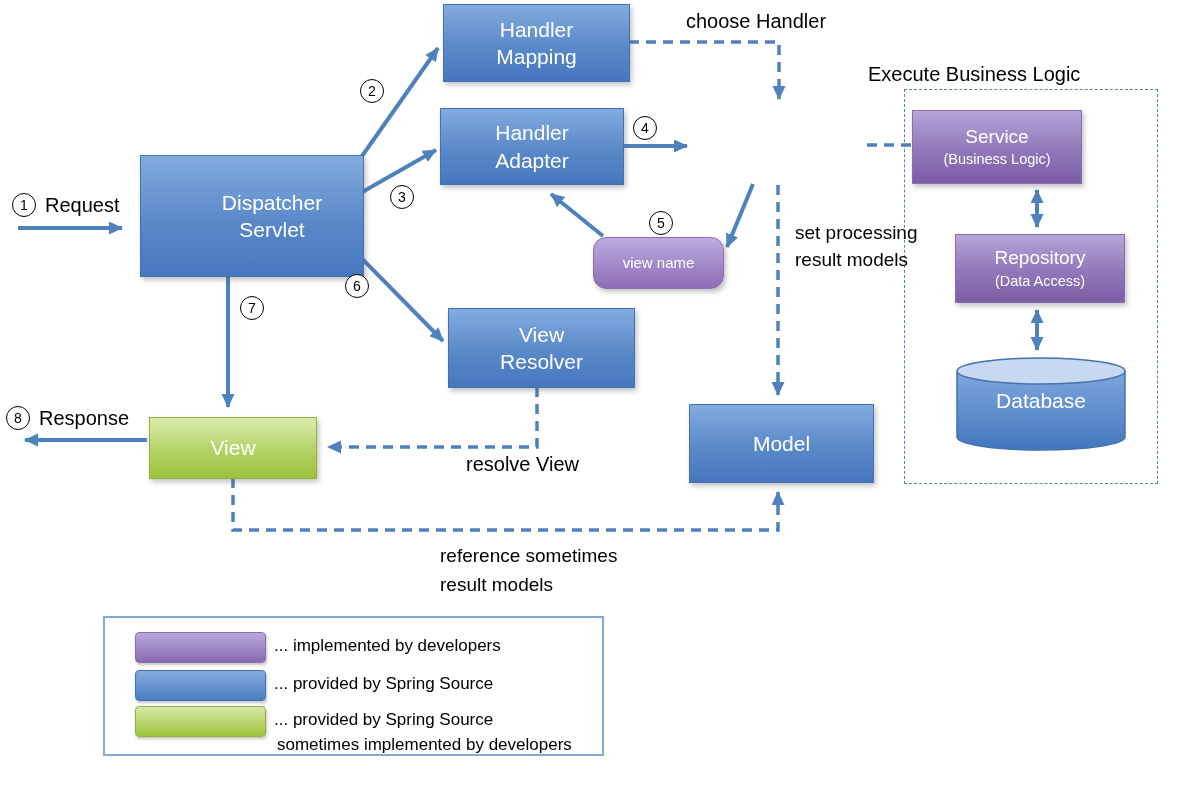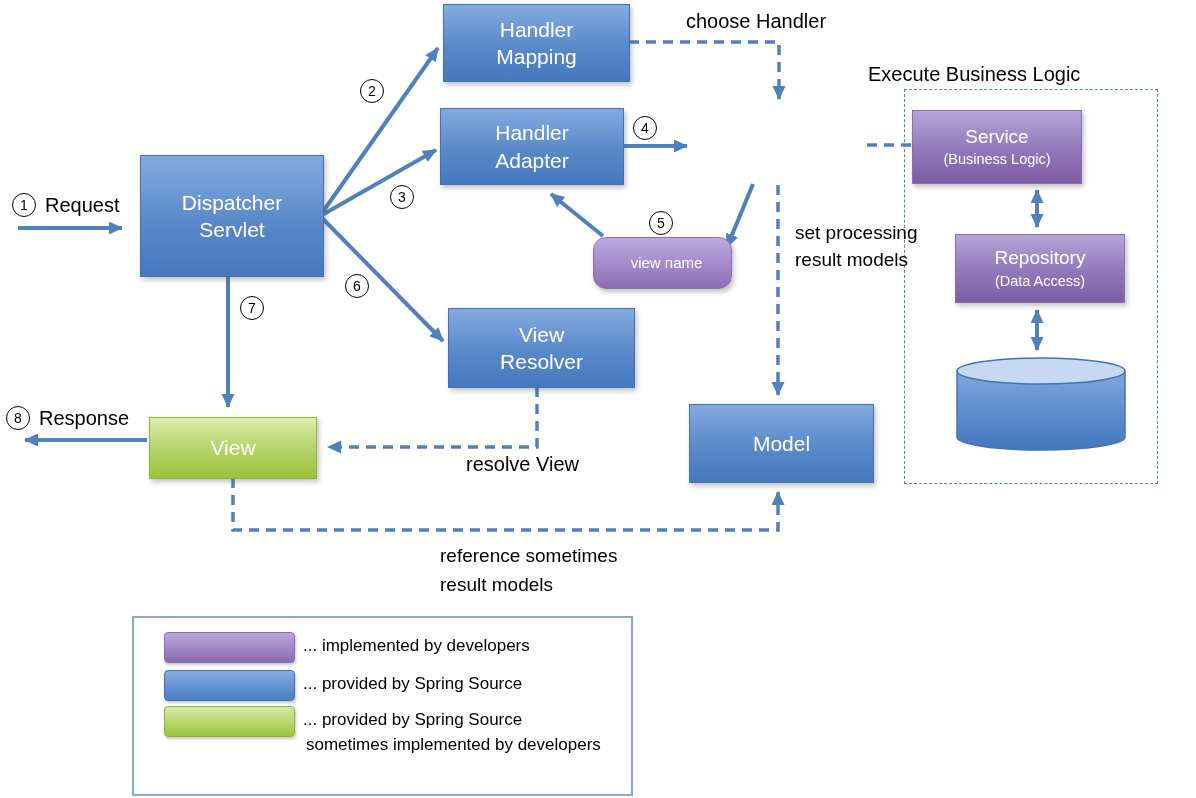--- a/index.html
+++ b/index.html
@@ -58,22 +58,22 @@
     box-sizing:border-box;width:24px;height:24px;border:1.7px solid #000;border-radius:50%;
     display:flex;align-items:center;justify-content:center;
     font-size:14px;line-height:1;background:#fff;flex:none;
   }
   .circ.abs{position:absolute;}
   .steplabel{
     position:absolute;display:flex;align-items:center;gap:9px;font-size:20px;color:#000;
   }
 
   .legend{
-    position:absolute;left:103px;top:616px;width:501px;height:180px;
-    border:2px solid var(--legend_border,#84a9d4);background:#fff;box-sizing:border-box;margin-left:29px;
+    position:absolute;left:103px;top:616px;width:501px;height:140px;
+    border:2px solid var(--legend_border,#84a9d4);background:#fff;box-sizing:border-box;
   }
   .sw{position:absolute;width:129px;height:29px;border-radius:4px;box-shadow:1px 2px 3px rgba(90,90,90,.35);}
   .sw.purple-sw{background:linear-gradient(180deg,#b9a8db,#8a6ab2);border:1px solid #8a6fb0;}
   .sw.blue-sw{background:linear-gradient(180deg,#85acdf,#4a7dc1);border:1px solid #4472b0;}
   .sw.green-sw{background:linear-gradient(180deg,#d9e8a8,#9dc43c);border:1px solid #8fb33d;}
   .leg-lbl{position:absolute;font-size:17px;color:#000;white-space:nowrap;}
 </style>
 </head>
 <body>
 
@@ -100,37 +100,37 @@
 
     <path class="wire d" d="M629 42 H779 V99" marker-end="url(#ah)"></path>
     <path class="wire d" d="M867 145 H943" marker-end="url(#ah)"></path>
     <path class="wire d" d="M778 185 V395" marker-end="url(#ah)"></path>
     <path class="wire d" d="M537 387 V447 H328" marker-end="url(#ah)"></path>
     <path class="wire d" d="M233 478 V530 H778 V492" marker-end="url(#ah)"></path>
   </svg>
 
   <div class="exec-container"></div>
 
-  <div class="box blue f21" style="left:140px;top:155px;width:182px;height:120px;">
+  <div class="box blue f21" style="left:140px;top:155px;width:182px;height:120px;padding-left:40px;">
     <span class="bl">Dispatcher</span>
     <span class="bl">Servlet</span>
   </div>
 
   <div class="box blue f21" style="left:443px;top:4px;width:185px;height:76px;">
     <span class="bl">Handler</span>
     <span class="bl">Mapping</span>
   </div>
 
   <div class="box blue f21" style="left:440px;top:108px;width:182px;height:75px;">
     <span class="bl">Handler</span>
     <span class="bl">Adapter</span>
   </div>
 
 
-  <div class="box viewname" style="left:593px;top:237px;width:129px;height:50px;padding-left:8px;">
+  <div class="box viewname" style="left:593px;top:237px;width:129px;height:50px;">
     <span class="bl">view name</span>
   </div>
 
   <div class="box blue f21" style="left:448px;top:308px;width:185px;height:78px;">
     <span class="bl">View</span>
     <span class="bl">Resolver</span>
   </div>
 
   <div class="box green f21" style="left:149px;top:417px;width:166px;height:60px;">
     <span class="bl">View</span>
@@ -154,20 +154,21 @@
     <svg width="172" height="95" viewBox="0 0 172 95">
       <defs>
         <linearGradient id="dbg" x1="0" y1="0" x2="0" y2="1">
           <stop offset="0" stop-color="#7ea8dd"></stop>
           <stop offset="1" stop-color="#4276be"></stop>
         </linearGradient>
       </defs>
       <path d="M2 14 V80 A84 13 0 0 0 170 80 V14" fill="url(#dbg)" stroke="#4472b0" stroke-width="1.5"></path>
       <ellipse cx="86" cy="14" rx="84" ry="13" fill="#c6d9f1" stroke="#4472b0" stroke-width="1.5"></ellipse>
     </svg>
+    <div class="lbl">Database</div>
   </div>
 
   <div class="steplabel" style="left:12px;top:193px;">
     <span class="circ">1</span>
     <span>Request</span>
   </div>
   <div class="steplabel" style="left:6px;top:406px;">
     <span class="circ">8</span>
     <span>Response</span>
   </div>

